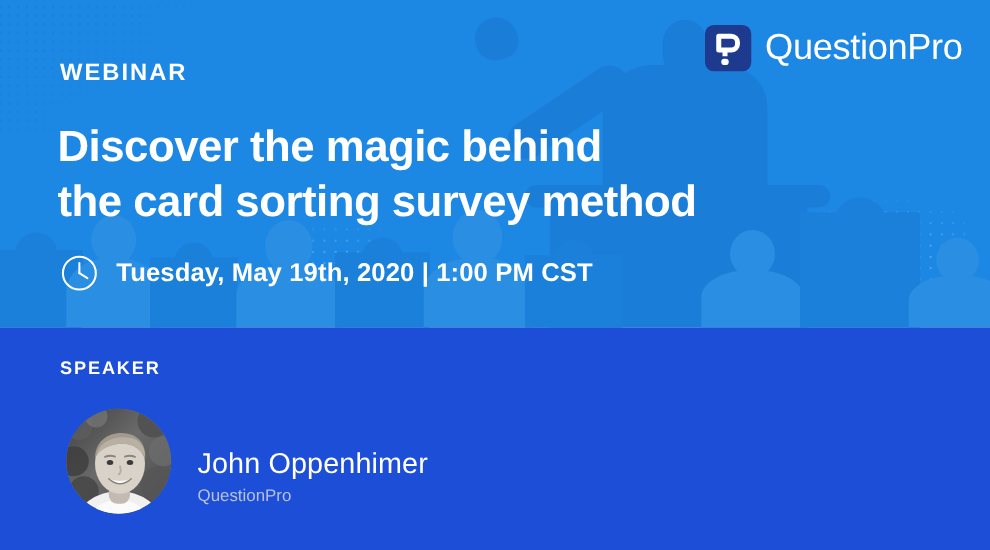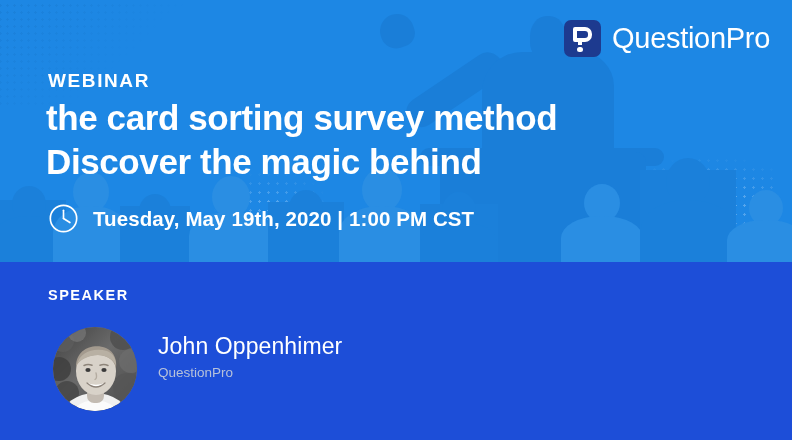--- a/index.html
+++ b/index.html
@@ -141,21 +141,21 @@
     color: #ffffff;
     font-size: 29px;
     font-weight: 400;
     letter-spacing: -0.3px;
     white-space: nowrap;
   }
 
   
   .eyebrow {
     position: absolute;
-    left: 48px; top: 70px;
+    left: 48px; top: 48px;
     color: #ffffff;
     font-size: 19px;
     font-weight: bold;
     letter-spacing: 1.6px;
   }
   .headline {
     position: absolute;
     left: 46px; top: 96px;
     color: #ffffff;
     font-size: 35px;
@@ -213,20 +213,21 @@
     position: absolute;
     left: 158px; top: 70px;
     width: 420px;
   }
   .speaker-name {
     color: #ffffff;
     font-size: 23px;
     font-weight: 400;
     letter-spacing: 0.1px;
     line-height: 28px;
+    margin-top: 24px;
   }
   .speaker-title {
     color: #b6c1da;
     font-size: 13.5px;
     font-weight: 400;
     line-height: 18px;
     margin-top: 4px;
   }
   .speaker-title .ln { display: block; }
 </style>
@@ -298,22 +299,22 @@
         <div class="q-top"></div>
         <div class="q-stem"></div>
         <div class="q-dot"></div>
       </div>
       <div class="logo-text">QuestionPro</div>
     </div>
 
     <div class="eyebrow">WEBINAR</div>
 
     <div class="headline">
+      <span class="ln">Discover the magic behind</span>
       <span class="ln">the card sorting survey method</span>
-      <span class="ln">Discover the magic behind</span>
     </div>
 
     <div class="datetime-row">
       <svg class="clock-icon" viewBox="0 0 32 32">
         <circle cx="16" cy="16" r="13.6" fill="none" stroke="#ffffff" stroke-width="1.7"></circle>
         <line x1="16" y1="16" x2="16" y2="7.6" stroke="#ffffff" stroke-width="1.7" stroke-linecap="round"></line>
         <line x1="16" y1="16" x2="22.6" y2="20.2" stroke="#ffffff" stroke-width="1.7" stroke-linecap="round"></line>
       </svg>
       <div class="datetime-text">Tuesday, May 19th, 2020 | 1:00 PM CST</div>
     </div>

